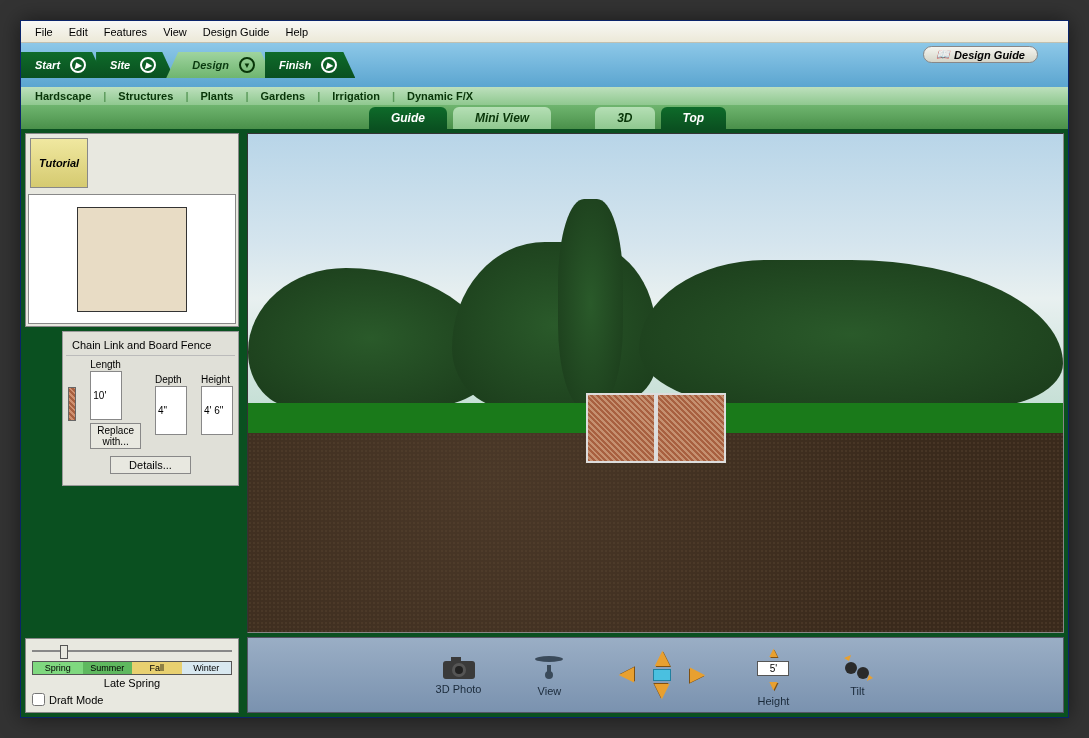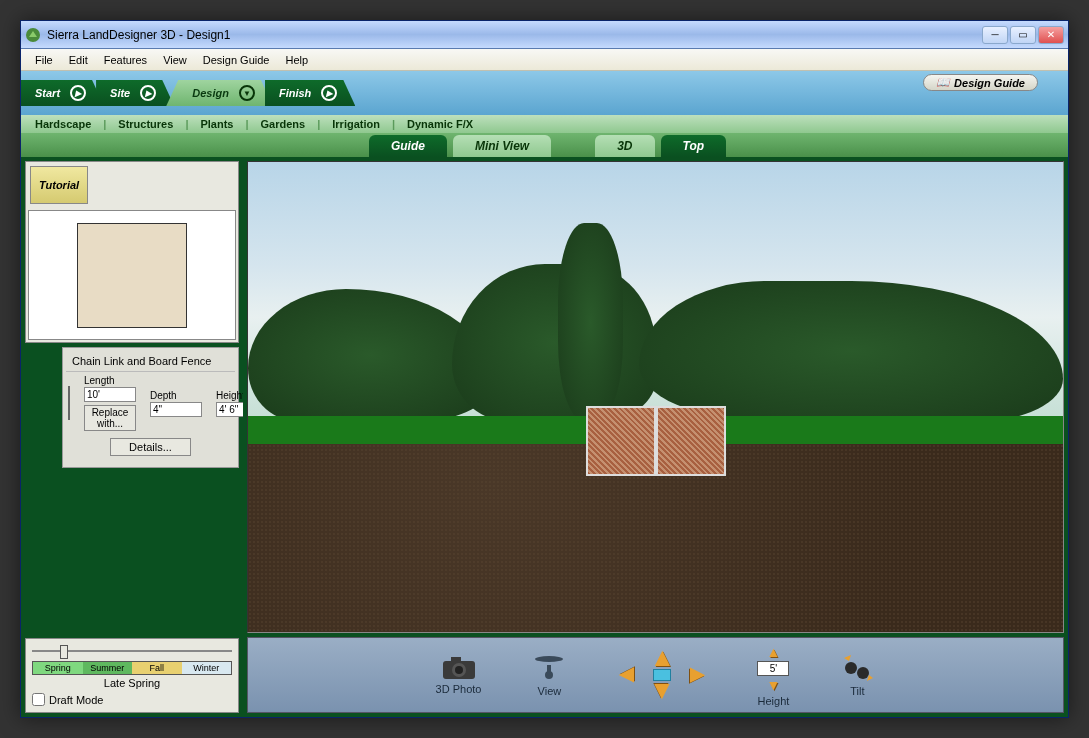--- a/index.html
+++ b/index.html
@@ -20,30 +20,30 @@
 .design-guide-btn { position: absolute; right: 30px; top: 3px; background: linear-gradient(to bottom,#f5f5f0,#d5d5c8); border:1px solid #888; border-radius:10px; padding:1px 12px; font-style:italic; font-weight:bold; font-size:12px; display:flex; align-items:center; gap:4px; cursor:pointer;}
 .category-bar { height: 18px; background: linear-gradient(to bottom,#bde0bd,#8fc88f); display:flex; align-items:center; padding:0 8px; font-size:11px; color:#083508; }
 .category-bar span { padding: 0 6px; cursor:pointer;font-weight:bold; }
 .category-bar .sep { color:#5a9a5a; }
 .view-tabs { height: 24px; background: linear-gradient(to bottom,#6fb56f,#4a904a); display:flex; align-items:flex-end;justify-content:center; }
 .vt-tab { background: linear-gradient(to bottom,#0e6b2a,#0a5020); color:#fff; font-style:italic; font-weight:bold; font-size:12px; padding:4px 22px; margin-left:6px; border-radius:6px 6px 0 0; cursor:pointer; position:relative;}
 .vt-tab.sel { background: linear-gradient(to bottom,#b5dfb5,#8fc88f); color:#083508; }
 .main-area { flex:1; display:flex; background:#0a5020; min-height:0;}
 .sidebar { width:222px; background:#0a5020; display:flex; flex-direction:column; padding:4px; gap:4px;}
 .sidebar-panel { background:#e8e8e0; border:1px solid #888; }
-.tutorial-btn { background: linear-gradient(to bottom,#f0e8a0,#d5ca70); border:1px solid #888; padding:12px 8px; font-weight:bold; font-style:italic; font-size:11px; cursor:pointer; display:inline-block; margin:4px;text-align:center;}
+.tutorial-btn { background: linear-gradient(to bottom,#f0e8a0,#d5ca70); border:1px solid #888; padding:18px 8px; font-weight:bold; font-style:italic; font-size:11px; cursor:pointer; display:inline-block; margin:4px;text-align:center;}
 .miniview { height:130px; background:#fff; border:1px solid #888; margin:2px; position:relative; display:flex; align-items:center; justify-content:center;}
 .miniview-lot { width:110px; height:105px; background:#e8dcc5; border:1px solid #333; position:relative;}
 .obj-info { background:#e0e0d8; border:1px solid #999; padding:3px; font-size:11px;margin-left:37px;}
 .obj-name { padding:4px 6px; border-bottom:1px solid #bbb; }
 .props-row { display:flex; gap:14px; padding:3px 2px 1px 2px; align-items:center;}
 .swatch { width:34px; height:34px; background: repeating-linear-gradient(45deg,#a86040,#a86040 2px,#d09070 2px,#d09070 4px); border:1px solid #666;}
 .prop-col { display:flex; flex-direction:column; gap:1px;}
 .prop-col label { font-size:10px;}
-.prop-col input { width:52px; font-size:10px; padding:1px 2px; border:1px solid #888; background:#fff;}
+.prop-col input { width:32px; font-size:10px; padding:18px 2px; border:1px solid #888; background:#fff;}
 .small-btn { font-size:10px; padding:1px 6px; border:1px solid #888; background:#e8e8e0; cursor:pointer; margin-top:2px;}
 .details-btn { display:block; margin:6px auto 8px auto; padding:2px 18px; font-size:11px; border:1px solid #888; background:#e8e8e0; cursor:pointer;}
 .season-panel { background:#e8e8e0; border:1px solid #888; padding:6px; margin-top:auto;}
 .slider { width:100%; height:12px; position:relative; margin-bottom:4px;}
 .slider-track { position:absolute; top:5px; left:0; right:0; height:2px; background:#888;}
 .slider-thumb { position:absolute; top:0; left:28px; width:8px; height:14px; background:#e8e8e0; border:1px solid #555; cursor:pointer;}
 .season-strip { display:flex; border:1px solid #555; margin-bottom:2px;}
 .season-strip div { flex:1; text-align:center; font-size:9px; padding:1px 0;}
 .ss-spring{background:#7fd87f;} .ss-summer{background:#5fb85f;} .ss-fall{background:#e8d070;} .ss-winter{background:#d8e8f0;}
 .season-label { text-align:center; font-size:11px;}
@@ -67,32 +67,20 @@
 .height-ctrl { display:flex; flex-direction:column; align-items:center; gap:1px;}
 .h-arrow{color:#e8a030;font-size:14px;cursor:pointer;text-shadow:1px 1px 0 #805010;}
 .h-input{width:32px;text-align:center;font-size:10px;border:1px solid #555;padding:1px;}
 .statusbar { height:20px; background:#ece9d8; border-top:1px solid #888; padding:2px 8px; font-size:11px; display:flex; align-items:center;}
 </style>
 </head>
 <body>
 
 <div class="window">
 
-  <div class="titlebar">
-    <svg class="titlebar-icon" viewBox="0 0 16 16">
-        <circle cx="8" cy="8" r="7" fill="#4a8a3a"></circle>
-        <path d="M4 10 L8 4 L12 10 Z" fill="#8aca6a"></path>
-      </svg>
-    <div class="title-text">Sierra LandDesigner 3D - Design1</div>
-    <div class="win-controls">
-      <div class="win-btn">─</div>
-      <div class="win-btn">▭</div>
-      <div class="win-btn close">✕</div>
-    </div>
-  </div>
 
   <div class="menubar">
     <div class="menu-item">File</div>
     <div class="menu-item">Edit</div>
     <div class="menu-item">Features</div>
     <div class="menu-item">View</div>
     <div class="menu-item">Design Guide</div>
     <div class="menu-item">Help</div>
   </div>
 

